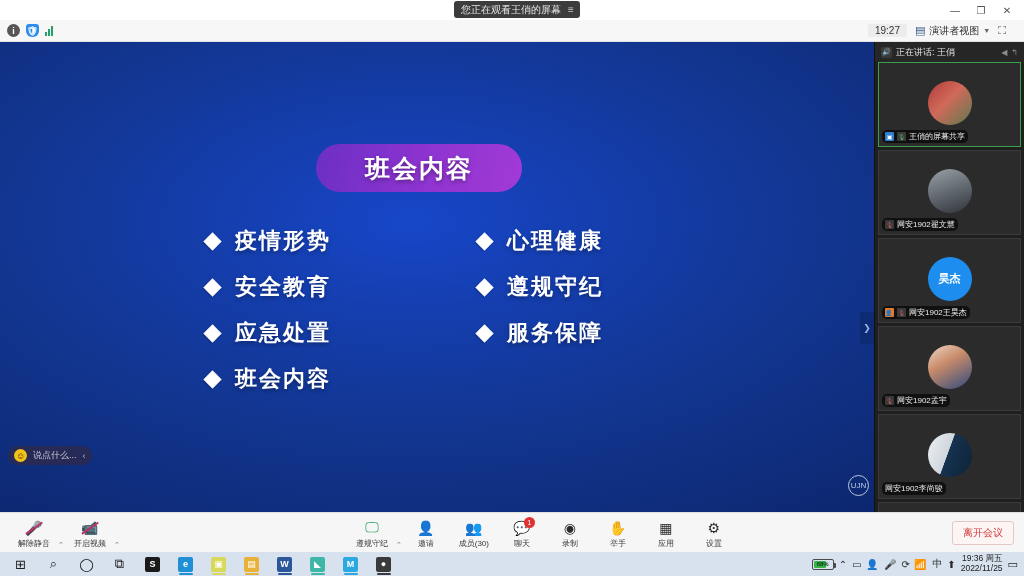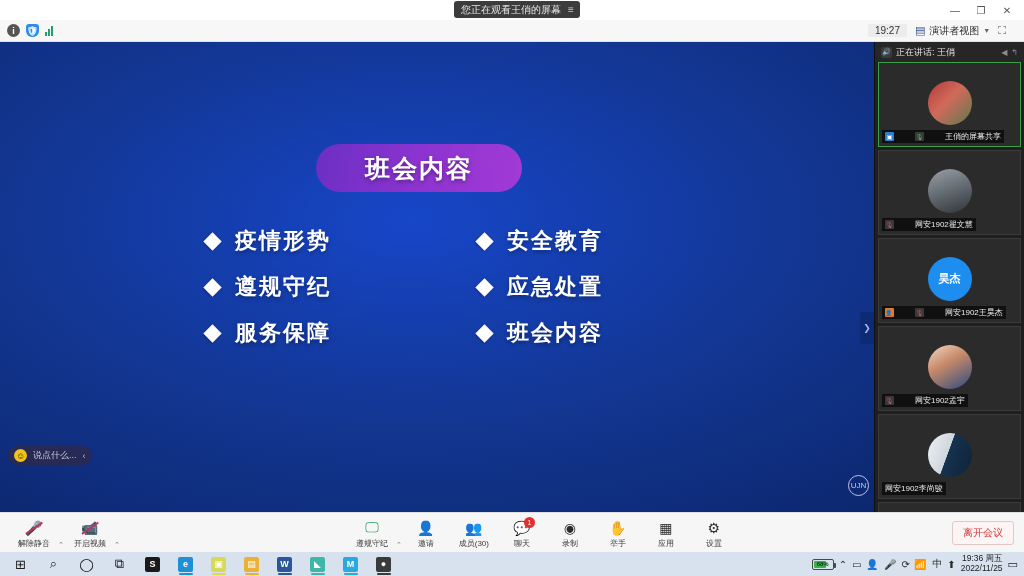--- a/index.html
+++ b/index.html
@@ -169,22 +169,22 @@
     overflow: hidden;
   }
   .av-blue { background: #1d8ef0; }
   .av-p1 { background: linear-gradient(135deg,#b23b3b 0%,#d06a5a 45%,#5e7a4e 100%); }
   .av-p2 { background: linear-gradient(160deg,#9aa0a6 0%,#5d646b 55%,#2f3439 100%); }
   .av-p3 { background: linear-gradient(150deg,#f0d9c8 0%,#c98b6a 40%,#2e4a80 100%); }
   .av-p4 { background: linear-gradient(110deg,#eef1f4 0%,#cfd6dc 45%,#16324f 46%,#0d2338 100%); }
   .av-p5 { background: linear-gradient(160deg,#e8d7b0 0%,#c9a164 45%,#4a4a4a 100%); }
   .tile-label {
     position: absolute; left: 3px; bottom: 3px;
-    display: flex; align-items: center; gap: 21px;
-    background: rgba(0,0,0,.62); border-radius: 0;
+    display: flex; align-items: center; gap: 3px;
+    background: rgba(0,0,0,.62); border-radius: 5px;
     padding: 1px 3px; max-width: 138px;
   }
   .tile-label .nm { color: #ececec; font-size: 8px; white-space: nowrap; }
   .mini-ic {
     width: 9px; height: 9px; border-radius: 1px;
     display: flex; align-items: center; justify-content: center;
     font-size: 6px; color: #fff; flex: 0 0 auto;
   }
   .mi-share { background: #2f7fd0; }
   .mi-host { background: #e07b2a; }
@@ -305,20 +305,24 @@
 
   <div class="stage">
     <div class="slide-title-pill">
       <span>班会内容</span>
     </div>
 
     <div class="bullets">
       <div class="bullet">
         <span class="dia"></span>
         <span class="btxt">疫情形势</span>
+      </div>
+      <div class="bullet">
+        <span class="dia"></span>
+        <span class="btxt">心理健康</span>
       </div>
       <div class="bullet">
         <span class="dia"></span>
         <span class="btxt">安全教育</span>
       </div>
       <div class="bullet">
         <span class="dia"></span>
         <span class="btxt">遵规守纪</span>
       </div>
       <div class="bullet">

